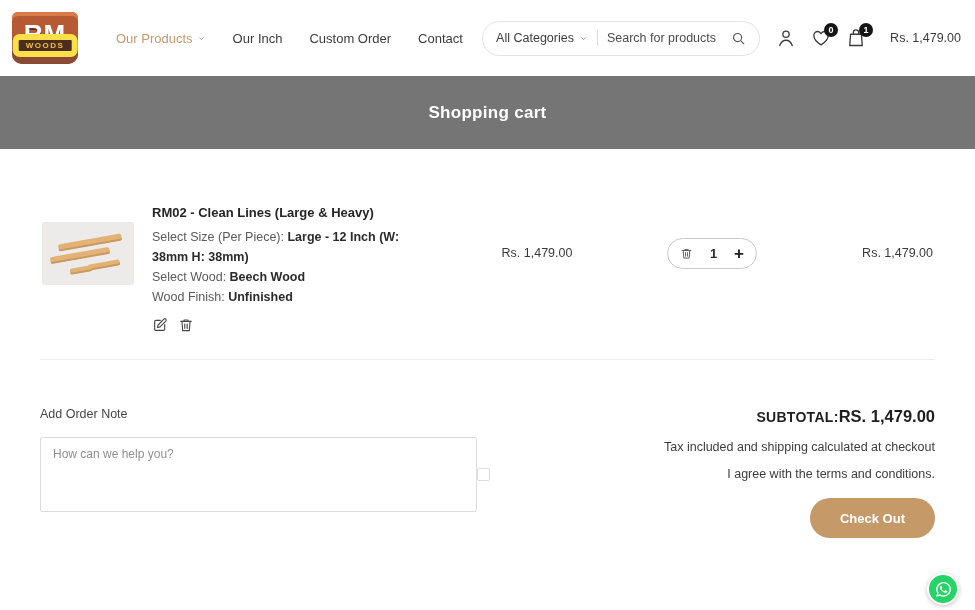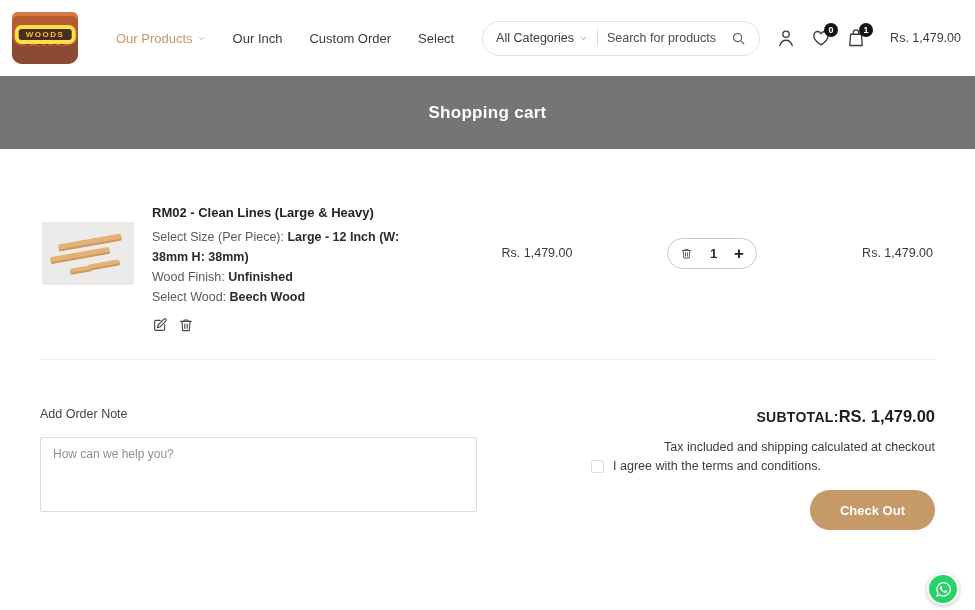--- a/index.html
+++ b/index.html
@@ -6,23 +6,23 @@
   html,body { width:975px; height:610px; overflow:hidden; background:#fff;
     font-family:"Liberation Sans","DejaVu Sans",sans-serif; color:#2f2f2f; }
 
   
   .header { height:76px; display:flex; align-items:center; padding:0 14px 0 12px; background:#fff; }
   .logo { width:66px; height:52px; position:relative; background:#b65a33;
     border-radius:6px 6px 10px 10px; display:flex; align-items:center; justify-content:center;
     box-shadow:inset 0 -18px 0 #8a4a33, inset 0 4px 0 #d97a4a; cursor:pointer; }
   .logo .rm { font-size:26px; font-weight:bold; color:#fff; letter-spacing:1px;
     text-shadow:0 2px 0 #5c3322; line-height:1; margin-top:-8px; }
-  .logo .woods { position:absolute; bottom:20px; left:50%; transform:translateX(-50%);
+  .logo .woods { position:absolute; bottom:7px; left:50%; transform:translateX(-50%);
     background:#4a2c20; color:#f2c23a; font-size:8px; font-weight:bold; letter-spacing:1.5px;
-    padding:1px 7px; border-radius:7px; border:4px solid #fde047; }
+    padding:1px 7px; border-radius:7px; border:6px solid #fde047; }
   .nav { display:flex; gap:27px; margin-left:38px; align-items:center; }
   .nav a { text-decoration:none; font-size:13px; color:#3b3b3b; cursor:pointer; display:flex; align-items:center; gap:4px; }
   .nav a.active { color:#c9976a; }
   .chev { width:9px; height:9px; }
   .chev path { stroke:#c9976a; stroke-width:2.2; fill:none; }
 
   .searchbar { margin-left:auto; width:278px; height:35px; border:1px solid #e3e3e3;
     border-radius:18px; display:flex; align-items:center; padding:0 13px; gap:9px; background:#fff; }
   .searchbar .cat { font-size:12.5px; color:#3c3c3c; display:flex; align-items:center; gap:5px; cursor:pointer; white-space:nowrap; }
   .searchbar .cat svg path { stroke:#8a8a8a; }
@@ -87,21 +87,21 @@
   textarea { width:437px; height:75px; border:1px solid #dcdcdc; border-radius:2px;
     padding:9px 12px; font-size:12px; color:#444; resize:none; outline:none;
     font-family:"Liberation Sans",sans-serif; }
   textarea::placeholder { color:#8f8f8f; }
 
   .bright { flex:1; text-align:right; }
   .subrow { display:flex; justify-content:flex-end; align-items:baseline; }
   .sublabel { font-size:14px; font-weight:bold; color:#1e1e1e; letter-spacing:.3px; }
   .subval { font-size:16.5px; font-weight:bold; color:#1e1e1e; }
   .taxnote { font-size:12.5px; color:#3c3c3c; margin-top:14px; }
-  .terms { display:flex; justify-content:center; align-items:center; gap:9px; margin-top:5px; }
+  .terms { display:flex; justify-content:space-between; align-items:center; gap:9px; margin-top:13px; }
   .cb { width:13px; height:13px; border:1px solid #dcdcdc; border-radius:2px; background:#fff;
     appearance:none; cursor:pointer; margin:0; }
   .termstext { font-size:12.5px; color:#3c3c3c; }
   .checkout { margin-top:17px; display:inline-block; width:125px; height:40px; border:none;
     border-radius:20px; background:#c59a68; color:#fff; font-size:13px; font-weight:bold;
     cursor:pointer; font-family:"Liberation Sans",sans-serif; }
 
   
   .wa { position:fixed; right:16px; bottom:5px; width:32px; height:32px; border-radius:50%;
     background:#25d366; border:2px solid #fff; box-shadow:0 1px 4px rgba(0,0,0,.25);
@@ -119,21 +119,21 @@
 
   <nav class="nav">
     <a class="active">
       <span>Our Products</span>
       <svg class="chev" viewBox="0 0 24 24">
           <path d="M6 9l6 6 6-6"></path>
         </svg>
     </a>
     <a>Our Inch</a>
     <a>Custom Order</a>
-    <a>Select</a>
+    <a>Contact</a>
   </nav>
 
   <div class="searchbar">
     <span class="cat">
       <span>All Categories</span>
       <svg class="chev" viewBox="0 0 24 24">
           <path d="M6 9l6 6 6-6"></path>
         </svg>
     </span>
     <span class="vdiv"></span>
@@ -179,22 +179,22 @@
     <div class="pcell">
       <div class="pimg">
         <div class="stick" style="left:16px;top:17px;width:64px;height:7px;"></div>
         <div class="stick" style="left:8px;top:30px;width:60px;height:7px;"></div>
         <div class="stick" style="left:46px;top:40px;width:32px;height:6px;"></div>
         <div class="stick" style="left:28px;top:45px;width:22px;height:6px;"></div>
       </div>
       <div class="pdet">
         <div class="ptitle">RM02 - Clean Lines (Large &amp; Heavy)</div>
         <div class="opt"><span>Select Size (Per Piece): </span><b>Large - 12 Inch (W: 38mm H: 38mm)</b></div>
+        <div class="opt"><span>Select Wood: </span><b>Beech Wood</b></div>
         <div class="opt"><span>Wood Finish: </span><b>Unfinished</b></div>
-        <div class="opt"><span>Select Wood: </span><b>Beech Wood</b></div>
         <div class="acts">
           <svg class="aicon" viewBox="0 0 24 24">
             <path d="M12.5 5H5.8A1.8 1.8 0 0 0 4 6.8v11.4A1.8 1.8 0 0 0 5.8 20h11.4a1.8 1.8 0 0 0 1.8-1.8v-6.7"></path>
             <path d="M17.8 3.2a2 2 0 0 1 2.9 2.9L12 14.8l-3.8 1 1-3.8 8.6-8.8z"></path>
           </svg>
           <svg class="aicon" viewBox="0 0 24 24">
             <path d="M4 6.5h16"></path>
               <path d="M9 6.5V4.5h6v2"></path>
               <path d="M6 6.5l1 14h10l1-14"></path>
             <line x1="10.2" y1="10.5" x2="10.2" y2="17"></line>

